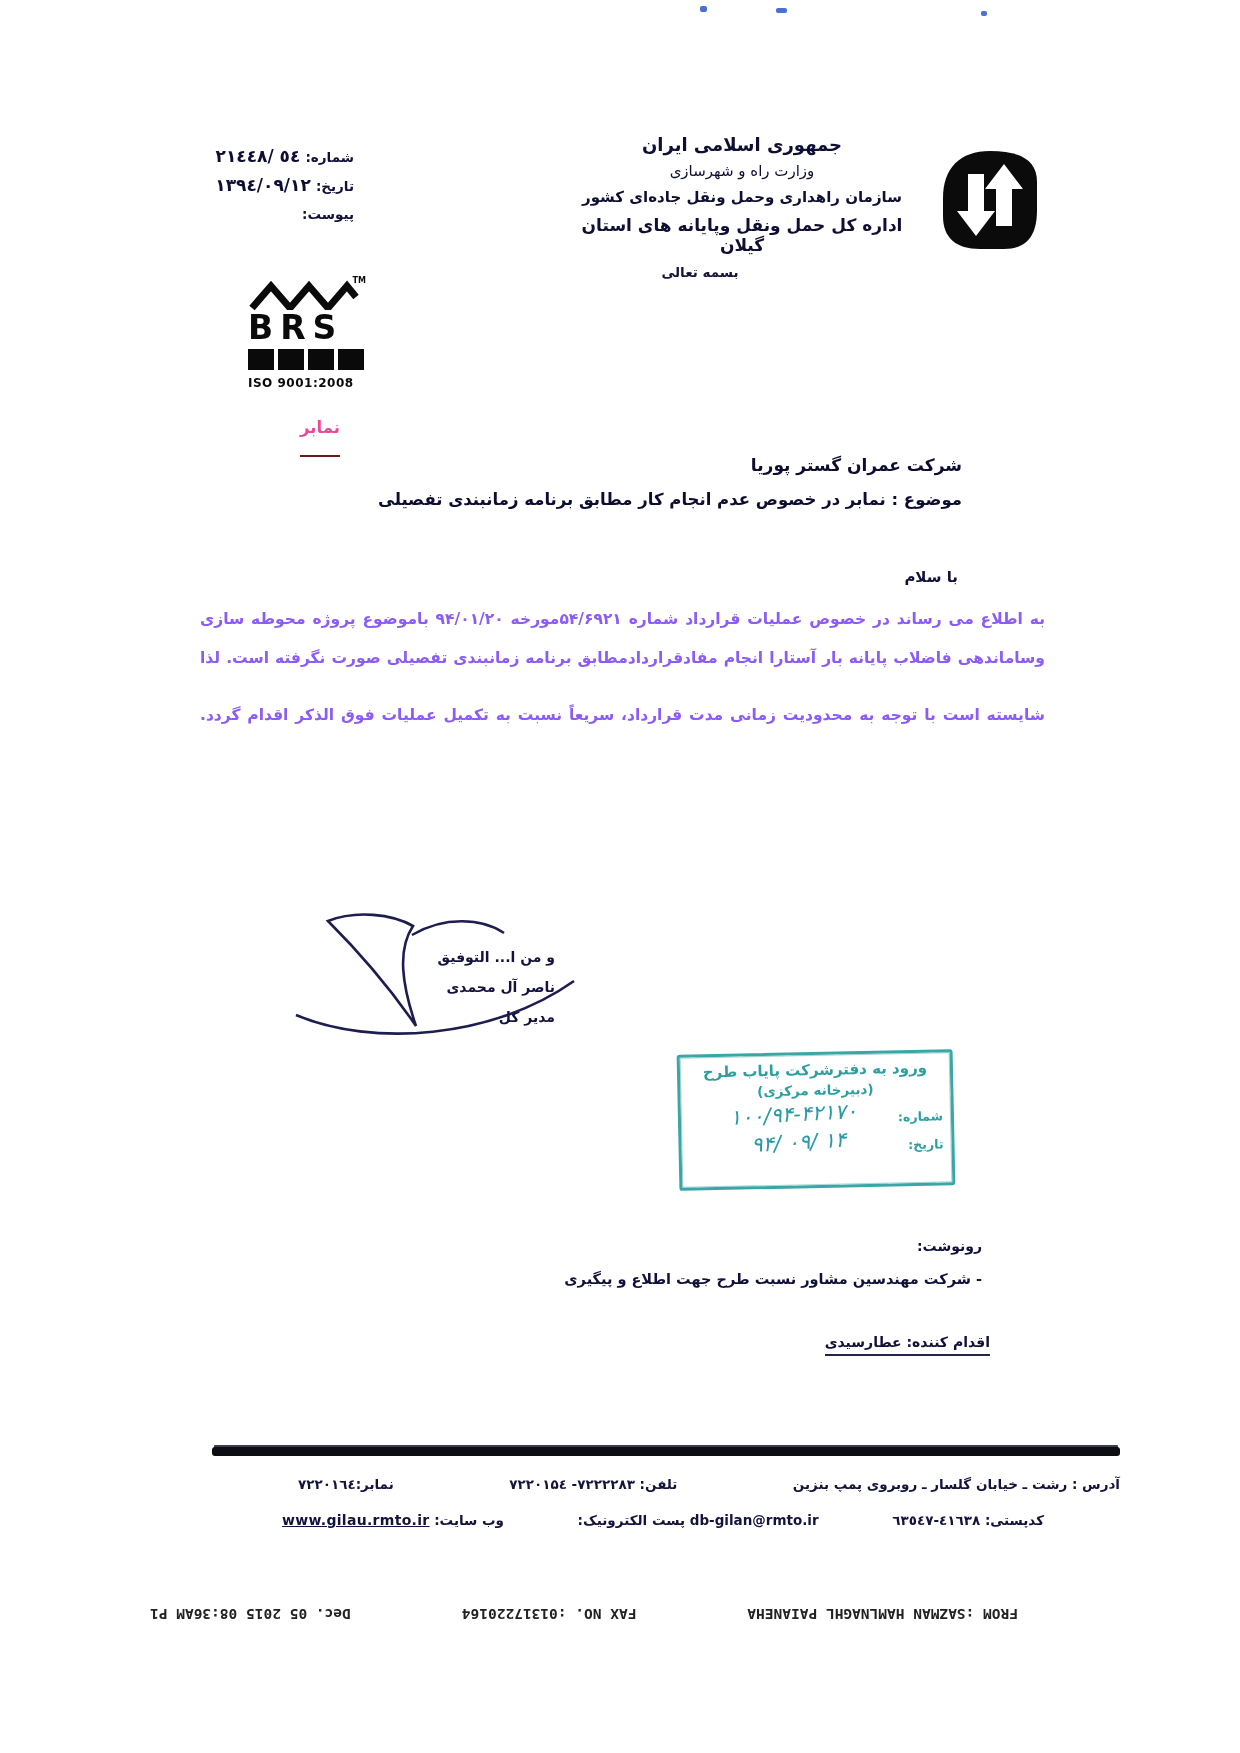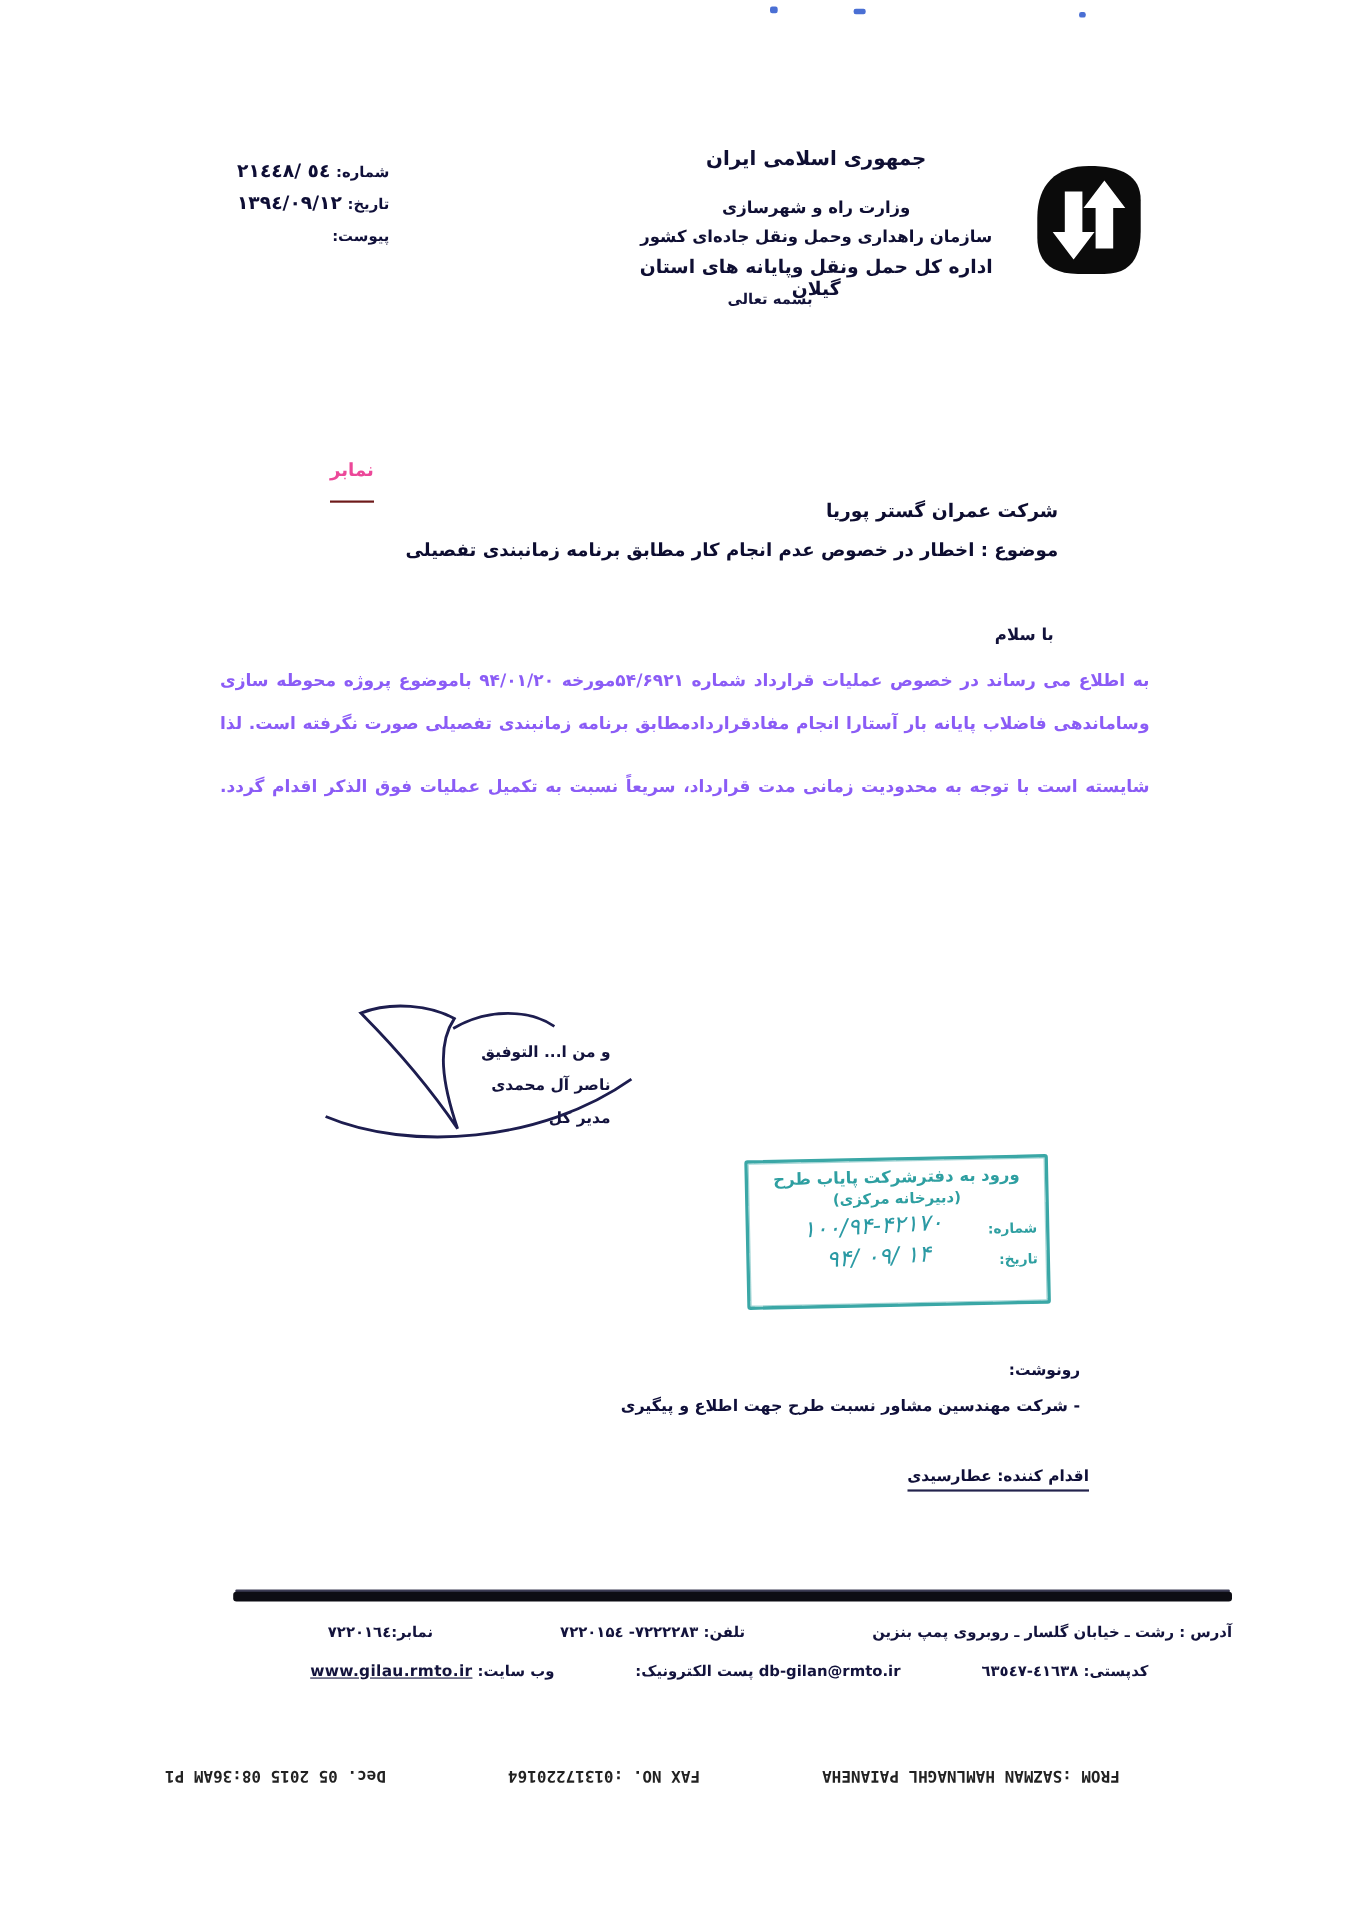--- a/index.html
+++ b/index.html
@@ -16,21 +16,21 @@
 
   
   .ref-block { left:212px; top:146px; width:142px; }
   .ref-row { direction:rtl; white-space:nowrap; margin-bottom:9px; }
   .ref-label { font-size:13.5px; font-weight:bold; color:#10103a; }
   .ref-value { font-size:17px; font-weight:bold; color:#0e0e35; letter-spacing:1px; }
 
   
   .org-header { left:570px; top:134px; width:344px; text-align:center; color:#0f0f33; }
   .org-l1 { font-size:18px; font-weight:bold; }
-  .org-l2 { font-size:15px; font-weight:bold; margin-top:25px; }
+  .org-l2 { font-size:15px; font-weight:normal; margin-top:7px; }
   .org-l3 { font-size:15px; font-weight:bold; margin-top:8px; }
   .org-l4 { font-size:17px; font-weight:bold; margin-top:9px; }
   .besmeh { left:600px; top:264px; width:200px; text-align:center; font-size:13.5px; font-weight:bold; color:#14143c; }
 
   
   .rmto-logo { left:938px; top:148px; width:104px; height:104px; }
 
   
   .brs { left:248px; top:280px; width:130px; text-align:left; color:#0a0a0a; }
   .brs-zigzag-row { position:relative; width:112px; height:30px; }
@@ -134,26 +134,42 @@
   <div class="abs fa besmeh">بسمه تعالی</div>
 
   <div class="abs rmto-logo">
     <svg width="104" height="104" viewBox="0 0 104 104">
       <path fill="#0b0b0b" d="M52,3 C22,3 5,20 5,50 L5,68 C5,90 18,101 42,101 L66,101 C90,101 99,86 99,62 L99,34 C99,12 82,3 52,3 Z"></path>
       <polygon fill="#ffffff" points="66,16 85,41 74,41 74,78 58,78 58,41 47,41"></polygon>
       <polygon fill="#ffffff" points="38,88 19,63 30,63 30,26 46,26 46,63 57,63"></polygon>
     </svg>
   </div>
 
+  <div class="abs brs">
+    <div class="brs-zigzag-row">
+      <svg width="112" height="30" viewBox="0 0 112 30">
+        <path d="M4,28 L23,6 L42,28 L61,6 L80,28 L99,6 L108,17" stroke="#0a0a0a" stroke-width="7" fill="none"></path>
+      </svg>
+      <span class="brs-tm">TM</span>
+    </div>
+    <div class="brs-name">BRS</div>
+    <div class="brs-squares">
+      <div class="brs-sq"></div>
+      <div class="brs-sq"></div>
+      <div class="brs-sq"></div>
+      <div class="brs-sq"></div>
+    </div>
+    <div class="brs-iso">ISO 9001:2008</div>
+  </div>
 
   <div class="abs fa fax-note">نمابر</div>
 
   <div class="abs addr-block">
     <div class="recipient">شرکت عمران گستر پوریا</div>
-    <div class="subject">موضوع : اخطار در خصوص عدم انجام کار مطابق برنامه زمانبندی تفصیلی</div>
+    <div class="subject">موضوع : نمابر در خصوص عدم انجام کار مطابق برنامه زمانبندی تفصیلی</div>
   </div>
   <div class="abs salutation">با سلام</div>
 
   <div class="abs body-par">
     <div class="body-line">به اطلاع می رساند در خصوص عملیات قرارداد شماره ۵۴/۶۹۲۱مورخه ۹۴/۰۱/۲۰ باموضوع پروژه محوطه سازی</div>
     <div class="body-line">وساماندهی فاضلاب پایانه بار آستارا انجام مفادقراردادمطابق برنامه زمانبندی تفصیلی صورت نگرفته است. لذا</div>
     <div class="body-line gap">شایسته است با توجه به محدودیت زمانی  مدت قرارداد، سریعاً نسبت به تکمیل عملیات فوق الذکر اقدام گردد.</div>
   </div>
 
   <div class="abs sig-text">

